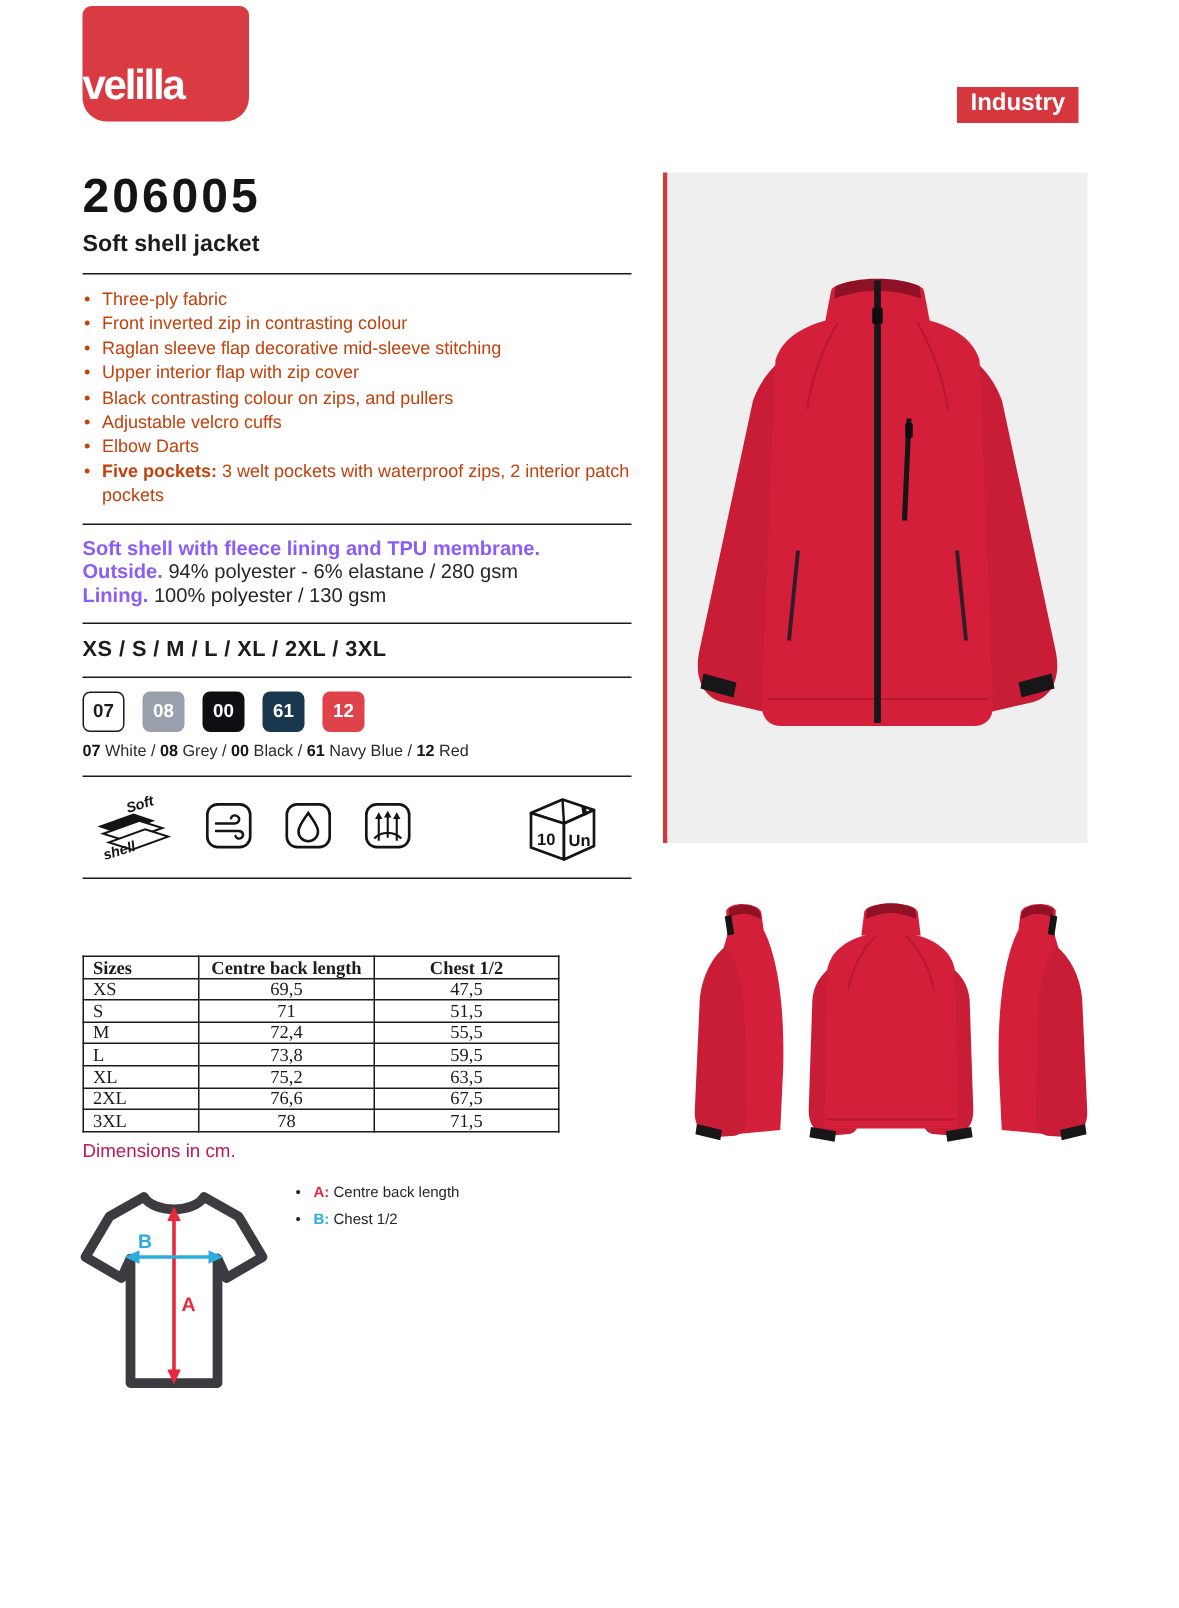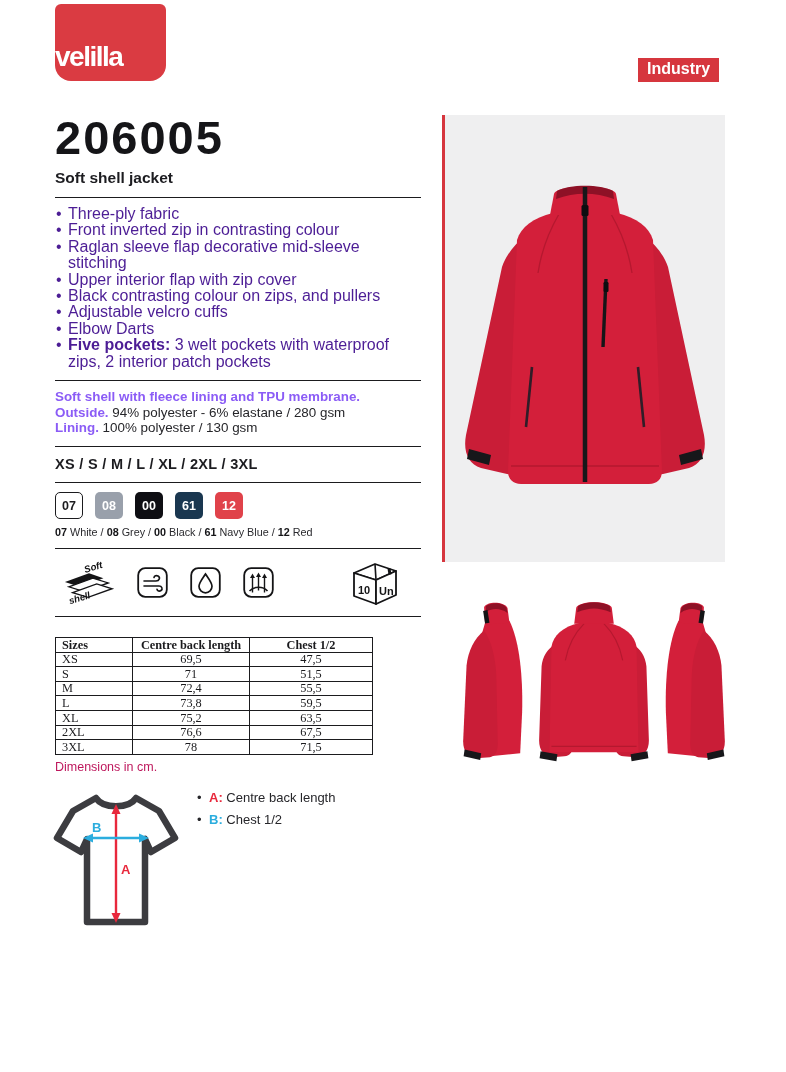--- a/index.html
+++ b/index.html
@@ -9,24 +9,24 @@
   
   .logo{position:absolute;left:55px;top:4px;width:111px;height:77px;background:#da3b42;
         border-radius:6px 6px 16px 16px;display:flex;align-items:flex-end;justify-content:flex-start;
         padding-bottom:10px;box-sizing:border-box;}
   .logo span{color:#fff;font-size:28px;font-weight:700;letter-spacing:-1.5px;line-height:1;}
   .industry{position:absolute;left:638px;top:58px;background:#d6363e;color:#fff;
         font-size:16px;font-weight:600;padding:2px 9px 4px;line-height:1.1;}
 
   
   .col{position:absolute;left:55px;top:114px;width:366px;}
-  .code{font-size:47px;font-weight:800;letter-spacing:2px;line-height:1;color:#151518;}
+  .code{font-size:32px;font-weight:800;letter-spacing:2px;line-height:1;color:#151518;}
   .pname{font-size:15.5px;font-weight:700;margin-top:8px;}
   hr.rule{border:0;border-top:1.6px solid #1b1b1e;margin:10px 0 0 0;}
-  ul.features{list-style:none;margin:8px 0 0 0;padding:0;font-size:16px;line-height:16.4px;color:#4c1d95;}
+  ul.features{list-style:none;margin:8px 0 0 0;padding:0;font-size:12px;line-height:16.4px;color:#c2410c;}
   ul.features li{padding-left:13px;position:relative;}
   ul.features li::before{content:"•";position:absolute;left:1px;top:0;}
   .mat{margin-top:8px;font-size:13.4px;line-height:15.7px;color:#26262a;}
   .mat b{color:#8b5cf6;}
   .sizes-line{margin-top:9px;font-size:14.5px;font-weight:700;letter-spacing:.3px;}
   .swatches{display:flex;gap:12px;margin-top:9px;}
   .swatch{width:28px;height:27px;border-radius:5px;display:flex;align-items:center;
           justify-content:center;font-size:12.5px;font-weight:700;box-sizing:border-box;}
   .color-legend{margin-top:7px;font-size:10.8px;color:#2a2a2e;}
   .color-legend b{color:#151518;}
@@ -47,21 +47,21 @@
         font-size:12.3px;color:#1b1b1e;table-layout:fixed;font-family:Liberation Serif, serif;}
   .size-table th,.size-table td{border:1.3px solid #1b1b1e;height:13.6px;padding:0 6px;line-height:1;}
   .size-table th{font-weight:700;}
   .size-table .c0{width:64px;text-align:left;}
   .size-table .c1{width:104px;text-align:center;}
   .size-table .c2{width:110px;text-align:center;}
   .dim-note{position:absolute;left:55px;top:760px;font-size:12.5px;color:#be185d;}
 
   
   .tshirt{position:absolute;left:50px;top:787px;}
-  .measure-legend{position:absolute;left:196px;top:790px;font-size:13px;color:#26262a;}
+  .measure-legend{position:absolute;left:196px;top:790px;font-size:10px;color:#26262a;}
   .measure-legend .item{position:relative;padding-left:13px;margin-bottom:7px;}
   .measure-legend .item::before{content:"•";position:absolute;left:1px;top:0;}
   .mkey{font-weight:700;}
 
   
   .views{position:absolute;left:449px;top:596px;width:290px;height:184px;
          display:flex;justify-content:space-between;align-items:flex-start;}
 </style>
 </head>
 <body>

